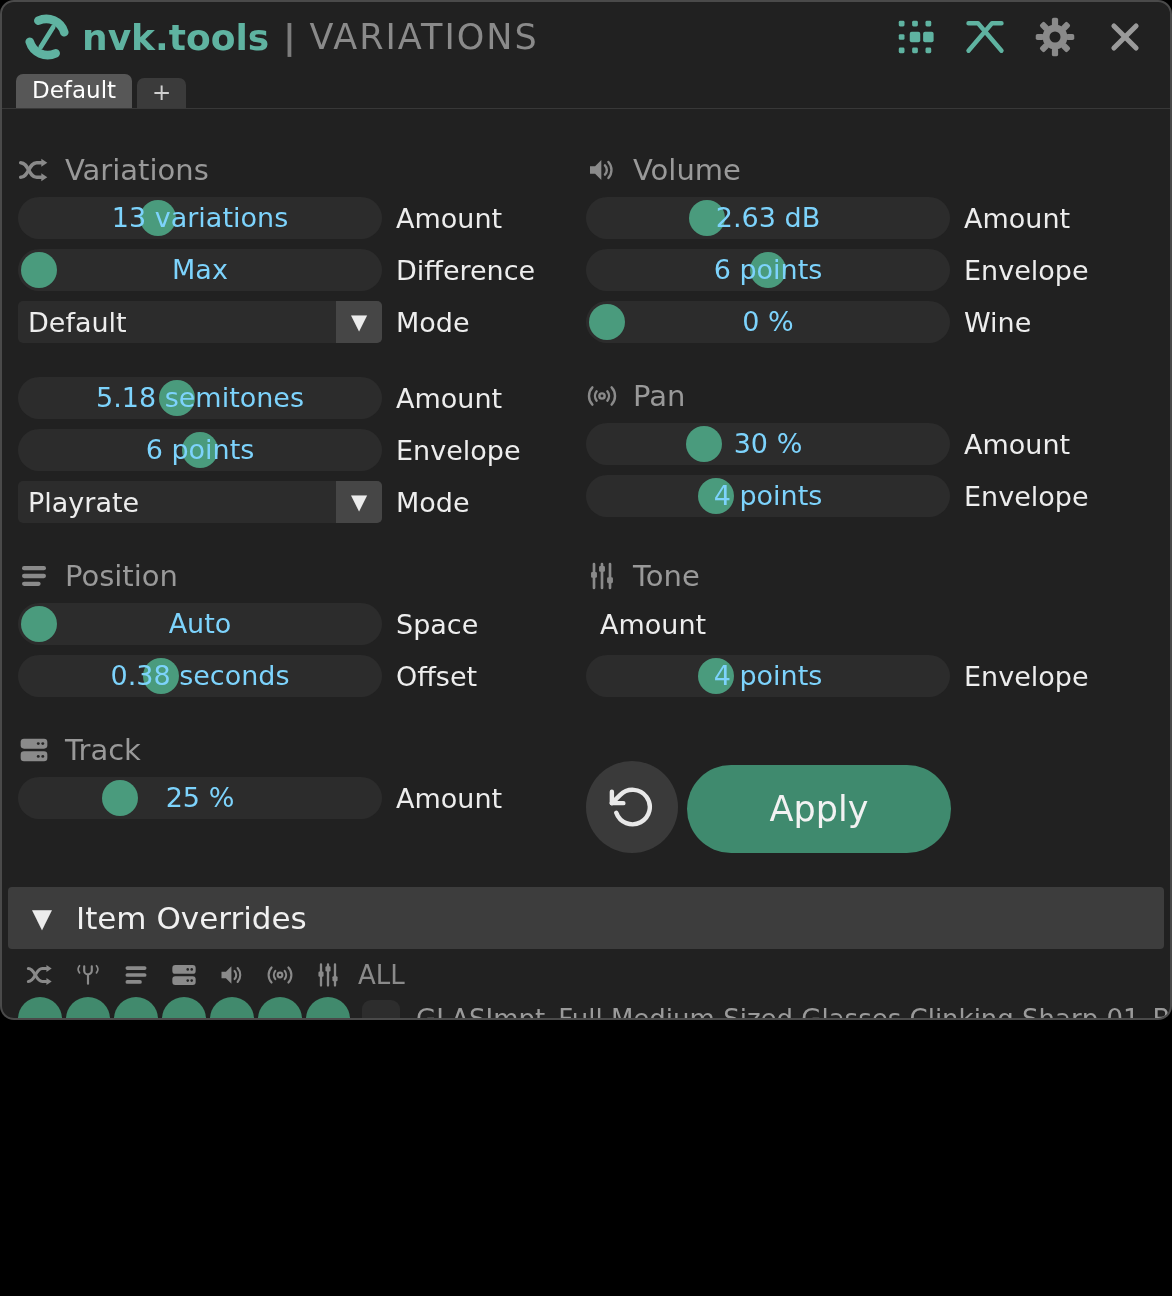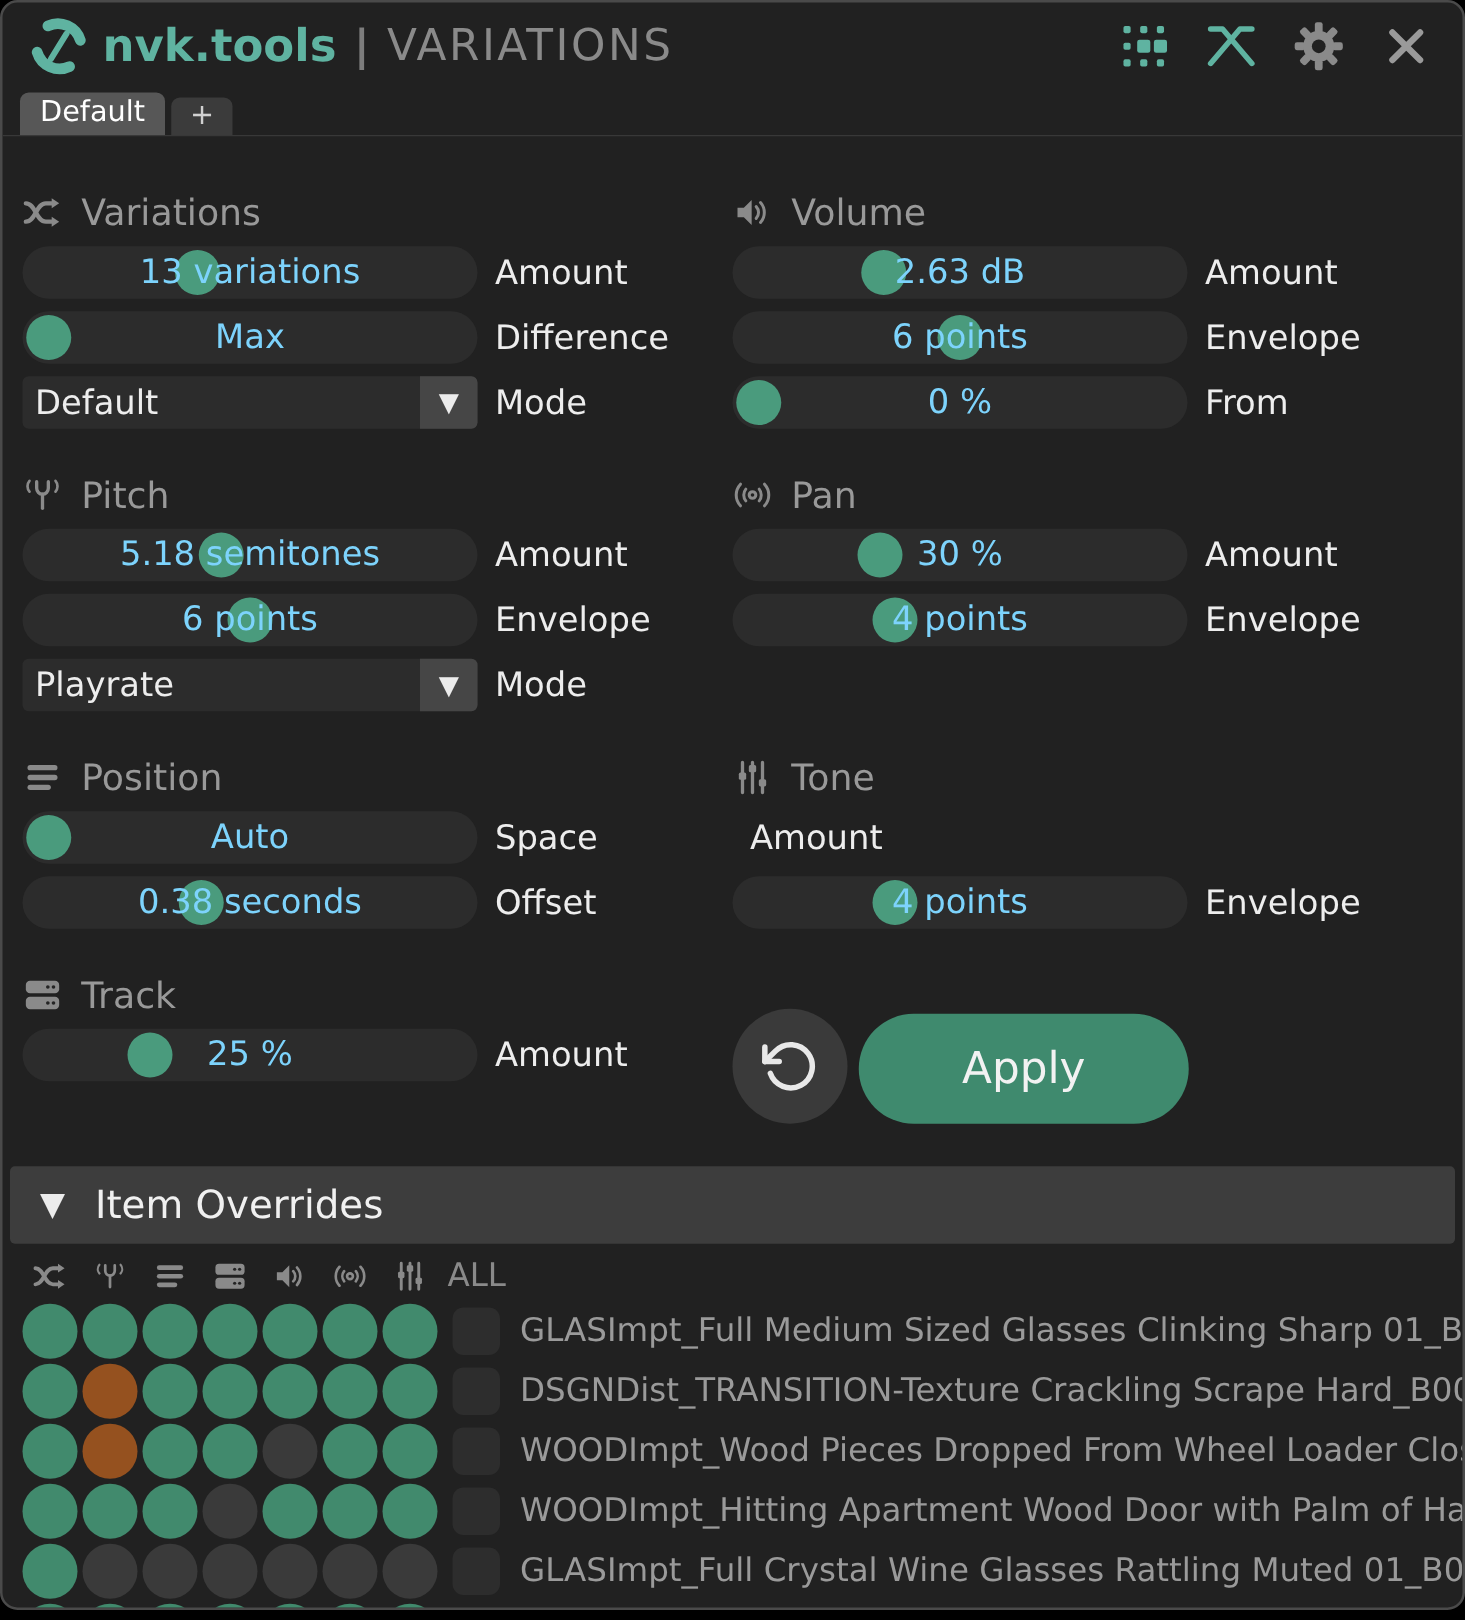--- a/index.html
+++ b/index.html
@@ -1,16 +1,16 @@
 <!DOCTYPE html>
 <html><head>
 <meta charset="utf-8">
 <style>
   html,body{margin:0;padding:0;background:#000;font-family:"DejaVu Sans",sans-serif;}
-  .window{position:relative;width:1172px;height:1288px;box-sizing:border-box;background:#212121;
+  .window{position:relative;width:1172px;height:1020px;box-sizing:border-box;background:#212121;
     border:2px solid #4a4a4a;border-radius:14px;overflow:hidden;}
   
   .titlebar{display:flex;align-items:center;height:70px;padding:0 22px 0 22px;}
   .logo{width:46px;height:46px;margin-right:12px;flex:0 0 auto;}
   .brand{color:#5fb3a1;font-size:36px;font-weight:bold;}
   .tsep{color:#7d7d7d;font-size:34px;margin:0 14px;font-weight:600;}
   .ttitle{color:#8a8a8a;font-size:35px;letter-spacing:2px;}
   .tb-icons{margin-left:auto;display:flex;align-items:center;gap:24px;}
   .tb-btn{width:46px;height:46px;display:flex;align-items:center;justify-content:center;cursor:pointer;}
   
@@ -167,34 +167,25 @@
           <div class="knob" style="left: calc(50% - 18px);"></div>
           <span class="val">6 points</span>
         </div>
         <span class="lbl">Envelope</span>
       </div>
       <div class="ctl">
         <div class="pill">
           <div class="knob" style="left: calc(0% + 3px);"></div>
           <span class="val">0 %</span>
         </div>
-        <span class="lbl">From</span>
-      </div>
-    </div>
-
-    <div class="section">
-      <div class="sec-head">
-        <svg width="32" height="32" viewBox="0 0 24 24" fill="none" stroke="#8a8a8a" stroke-width="2" stroke-linecap="round">
-          <path d="M8.5 4 V8 a3.5 3.5 0 0 0 7 0 V4"></path>
-            <path d="M12 11.5 V20"></path>
-          <path d="M4.2 3.5 a5 5 0 0 0 0 6.5" stroke-width="1.6"></path>
-            <path d="M19.8 3.5 a5 5 0 0 1 0 6.5" stroke-width="1.6"></path>
-        </svg>
-        <span class="sec-title">Pitch</span>
-      </div>
+        <span class="lbl">Wine</span>
+      </div>
+    </div>
+
+    <div class="section">
       <div class="ctl">
         <div class="pill">
           <div class="knob" style="left: calc(43% - 15.06px);"></div>
           <span class="val">5.18 semitones</span>
         </div>
         <span class="lbl">Amount</span>
       </div>
       <div class="ctl">
         <div class="pill">
           <div class="knob" style="left: calc(50% - 18px);"></div>

